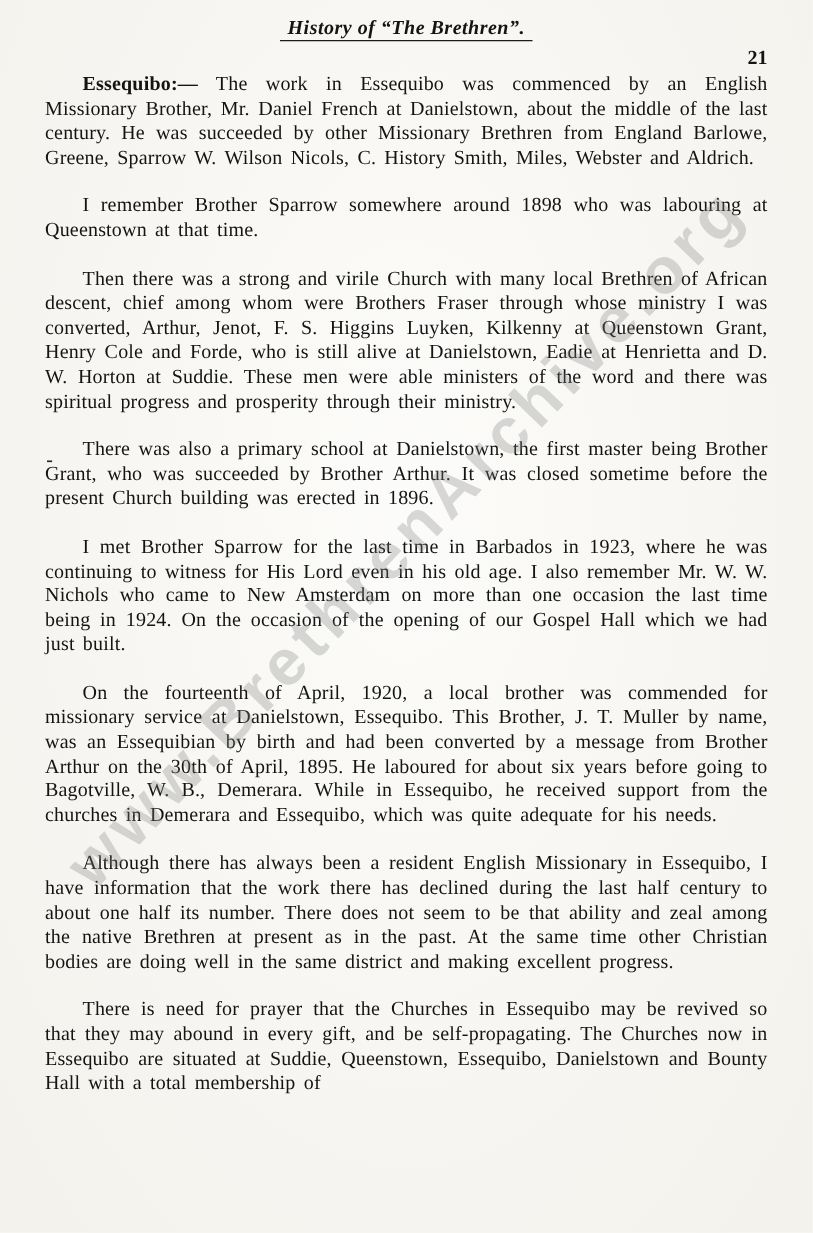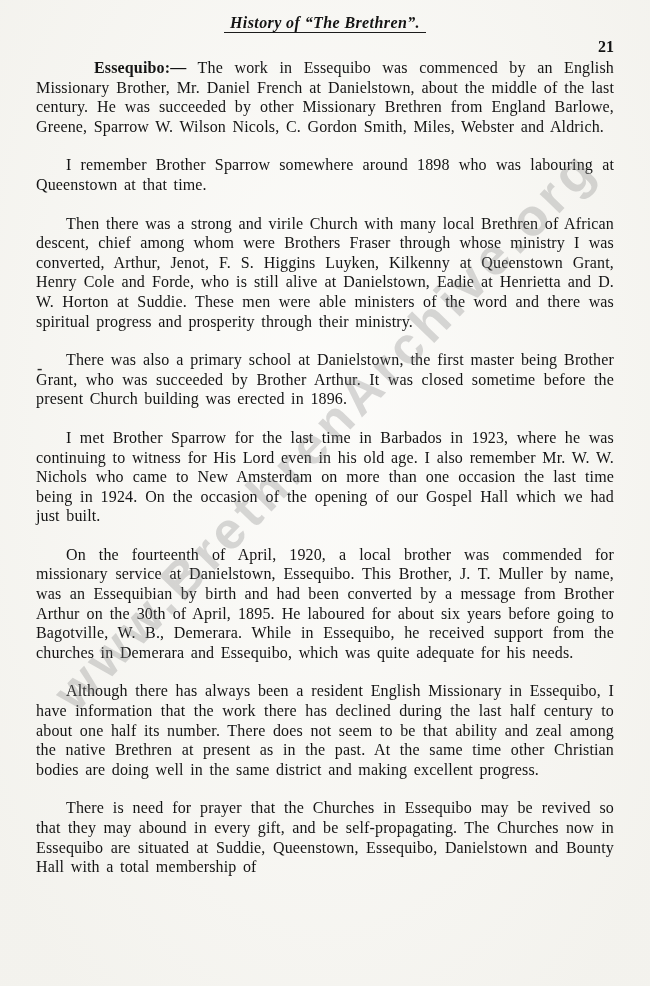--- a/index.html
+++ b/index.html
@@ -51,21 +51,20 @@
     font-size: 16px;
     line-height: 19.6px;
     text-align: justify;
     text-indent: 30px;
     word-spacing: 2.4px;
     letter-spacing: 0.15px;
     font-weight: 500;
   }
   .lead-word {
     font-weight: bold;
-    margin-left: 28px;
   }
   .watermark {
     position: absolute;
     left: 50%;
     top: 430px;
     transform: translate(-50%, -50%) rotate(-46deg);
     font-family: "Liberation Sans", sans-serif;
     font-size: 52px;
     font-weight: bold;
     letter-spacing: 5px;
@@ -92,21 +91,21 @@
   <div class="page-header">
     <span class="running-title">History of “The Brethren”.</span>
     <span class="page-number">21</span>
   </div>
 
   <div class="margin-mark">-</div>
 
   <div class="body-text">
 
     <p>
-      <span class="lead-word">Essequibo:—</span><span> The work in Essequibo was commenced by an English Missionary Brother, Mr. Daniel French at Danielstown, about the middle of the last century. He was succeeded by other Missionary Brethren from England Barlowe, Greene, Sparrow W. Wilson Nicols, C. Gordon Smith, Miles, Webster and Aldrich.</span>
+      <span class="lead-word">Essequibo:—</span><span> The work in Essequibo was commenced by an English Missionary Brother, Mr. Daniel French at Danielstown, about the middle of the last century. He was succeeded by other Missionary Brethren from England Barlowe, Greene, Sparrow W. Wilson Nicols, C. History Smith, Miles, Webster and Aldrich.</span>
     </p>
 
     <p>I remember Brother Sparrow somewhere around 1898 who was labouring at Queenstown at that time.</p>
 
     <p>Then there was a strong and virile Church with many local Brethren of African descent, chief among whom were Brothers Fraser through whose ministry I was converted, Arthur, Jenot, F. S. Higgins Luyken, Kilkenny at Queenstown Grant, Henry Cole and Forde, who is still alive at Danielstown, Eadie at Henrietta and D. W. Horton at Suddie. These men were able ministers of the word and there was spiritual progress and prosperity through their ministry.</p>
 
     <p>There was also a primary school at Danielstown, the first master being Brother Grant, who was succeeded by Brother Arthur. It was closed sometime before the present Church building was erected in 1896.</p>
 
     <p>I met Brother Sparrow for the last time in Barbados in 1923, where he was continuing to witness for His Lord even in his old age. I also remember Mr. W. W. Nichols who came to New Amsterdam on more than one occasion the last time being in 1924. On the occasion of the opening of our Gospel Hall which we had just built.</p>
 

